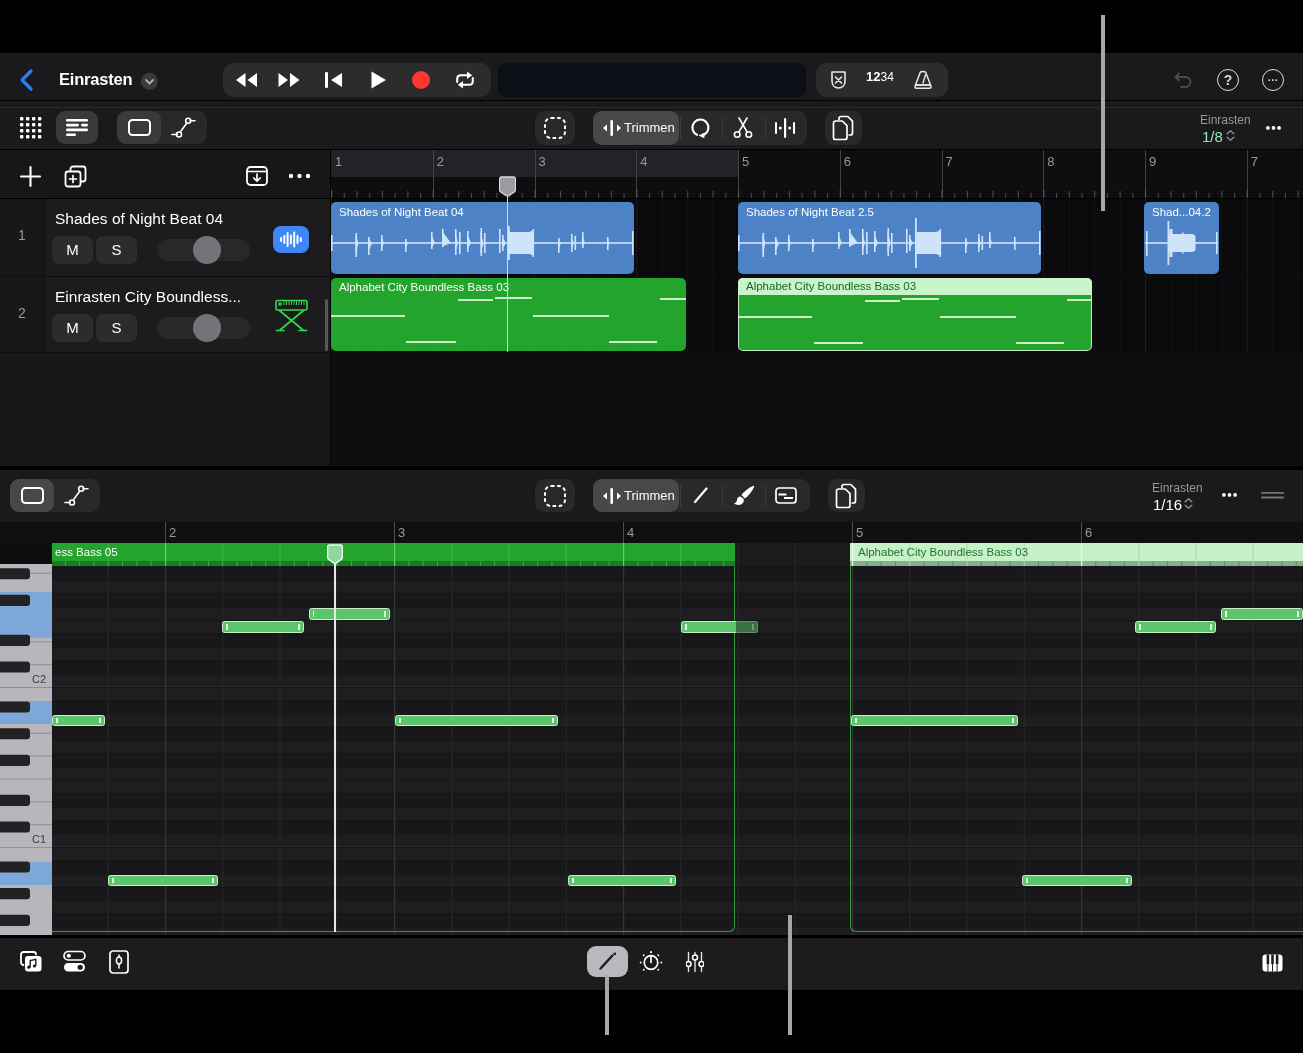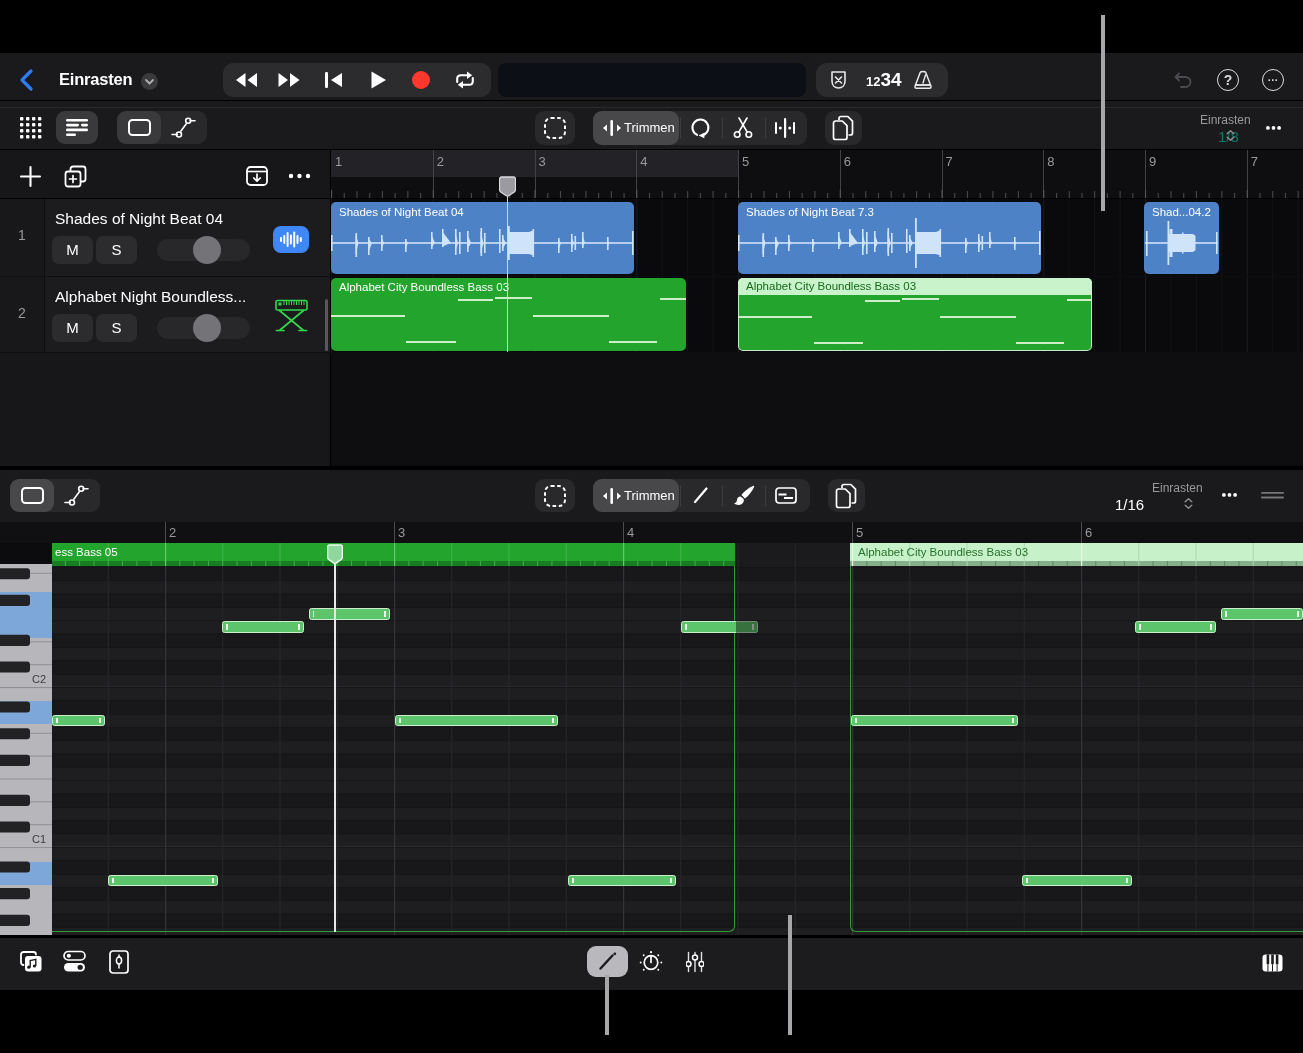--- a/index.html
+++ b/index.html
@@ -42,21 +42,21 @@
 <path d="M12 1.4 L17.2 5.2 L12 9 Z" fill="#fff"></path>
 <path d="M17.8 8 V11.2 C17.8 13.4 16.2 14.8 14 14.8 H7.5" stroke="#fff" stroke-width="2.1" fill="none" stroke-linecap="round"></path>
 <path d="M8 11 L2.8 14.8 L8 18.6 Z" fill="#fff"></path>
 </svg>
 <div style="position:absolute;left:498px;top:63px;width:308px;height:34px;background:#0c0f15;border-radius:8px;"></div>
 <div style="position:absolute;left:816px;top:63px;width:132px;height:34px;background:#2c2c2e;border-radius:11px;"></div>
 <svg class="abs" style="left:830px;top:71px" width="17" height="18" viewBox="0 0 17 18">
       <path d="M2 1 H15 V10 C15 14.5 12 17 8.5 17 C5 17 2 14.5 2 10 Z" stroke="#e8e8ea" stroke-width="1.6" fill="none" stroke-linejoin="round"></path>
       <path d="M5.5 6 L11.5 12 M11.5 6 L5.5 12" stroke="#e8e8ea" stroke-width="1.6" stroke-linecap="round"></path>
     </svg>
-<div style="position:absolute;left:866px;top:69px;font-size:13px;font-weight:bold;color:#fff;">12<span style="font-size:19px;font-weight:bold;">34</span></div>
+<div style="position:absolute;left:866px;top:69px;font-size:13px;font-weight:bold;color:#fff;">12<span style="font-size:12px;font-weight:normal;">34</span></div>
 <svg class="abs" style="left:912px;top:70px" width="22" height="20" viewBox="0 0 22 20">
       <path d="M8.2 2.5 L3.5 15 H18.5 L13.8 2.5 C13.3 1.2 8.7 1.2 8.2 2.5 Z" stroke="#e8e8ea" stroke-width="1.5" fill="none" stroke-linejoin="round"></path>
       <path d="M11 13 L13.5 5" stroke="#e8e8ea" stroke-width="1.4" stroke-linecap="round"></path>
       <rect x="3" y="15" width="16" height="3.2" rx="1.2" fill="none" stroke="#e8e8ea" stroke-width="1.5"></rect>
     </svg>
 <svg class="abs" style="left:1172px;top:69px" width="22" height="22" viewBox="0 0 22 22">
       <path d="M7 4.5 L3.5 8 L7 11.5" stroke="#4c4c50" stroke-width="1.8" fill="none" stroke-linecap="round" stroke-linejoin="round"></path>
       <path d="M3.8 8 H13 C16.5 8 18.5 10.3 18.5 13 C18.5 15.7 16.5 18 13 18 H9" stroke="#4c4c50" stroke-width="1.8" fill="none" stroke-linecap="round"></path>
     </svg>
 <div class="ic" style="left:1217px;top:69px;width:22px;height:22px;border-radius:50%;border:1.6px solid #dadade;box-sizing:border-box;color:#dadade;font-size:14px;font-weight:bold;">?</div>
@@ -129,21 +129,21 @@
       <rect x="19" y="4" width="2" height="12" rx="1" fill="#fff"></rect>
       <circle cx="6.3" cy="10" r="1.5" fill="#fff"></circle>
       <circle cx="15.7" cy="10" r="1.5" fill="#fff"></circle>
     </svg>
 <div style="position:absolute;left:825px;top:111px;width:37px;height:34px;background:#29292b;border-radius:9px;"></div>
 <svg class="abs" style="left:831px;top:115px" width="24" height="26" viewBox="0 0 24 26">
     <path d="M8 5 V3.5 C8 2.4 8.9 1.5 10 1.5 H16.8 L21.5 6.2 V18 C21.5 19.1 20.6 20 19.5 20 H17.5" stroke="#fff" stroke-width="1.7" fill="none" stroke-linejoin="round"></path>
     <path d="M4.5 6 H11.3 L16 10.7 V22.5 C16 23.6 15.1 24.5 14 24.5 H4.5 C3.4 24.5 2.5 23.6 2.5 22.5 V8 C2.5 6.9 3.4 6 4.5 6 Z" stroke="#fff" stroke-width="1.7" fill="none" stroke-linejoin="round"></path>
     </svg>
 <div style="position:absolute;left:1200px;top:113px;font-size:12px;color:#98989d;">Einrasten</div>
-<div style="position:absolute;left:1202px;top:128px;font-size:15px;color:#0f766e;margin-left:16px;">1/8</div>
+<div style="position:absolute;left:1202px;top:128px;font-size:15px;color:#86efac;">1/8</div>
 <svg class="abs" style="left:1226px;top:130px" width="9" height="11" viewBox="0 0 9 11">
       <path d="M1.2 3.8 L4.5 0.8 L7.8 3.8" stroke="#8e8e93" stroke-width="1.4" fill="none" stroke-linecap="round" stroke-linejoin="round"></path>
       <path d="M1.2 7.2 L4.5 10.2 L7.8 7.2" stroke="#8e8e93" stroke-width="1.4" fill="none" stroke-linecap="round" stroke-linejoin="round"></path>
     </svg>
 <svg class="abs" style="left:1263.5px;top:123.6px" width="19.0" height="7.8" viewBox="0 0 19.0 7.8">
       <circle cx="3.9" cy="3.9" r="1.9" fill="#fff"></circle>
       <circle cx="9.5" cy="3.9" r="1.9" fill="#fff"></circle>
       <circle cx="15.1" cy="3.9" r="1.9" fill="#fff"></circle>
     </svg>
 <div style="position:absolute;left:0;top:150px;width:330px;height:316px;background:#17171a;"></div>
@@ -181,21 +181,21 @@
         <rect x="0" y="6" width="2" height="5" rx="1"></rect>
         <rect x="3.3" y="4" width="2" height="9" rx="1"></rect>
         <rect x="6.6" y="1" width="2" height="15" rx="1"></rect>
         <rect x="9.9" y="3.5" width="2" height="10" rx="1"></rect>
         <rect x="13.2" y="0.5" width="2" height="16" rx="1"></rect>
         <rect x="16.5" y="4" width="2" height="9" rx="1"></rect>
         <rect x="19.8" y="6" width="2" height="5" rx="1"></rect>
       </g>
     </svg>
 <div style="position:absolute;left:0px;top:305px;width:44px;text-align:center;font-size:14px;color:#98989d;">2</div>
-    <div style="position:absolute;left:55px;top:288px;width:230px;font-size:15.5px;color:#fff;white-space:nowrap;overflow:hidden;">Alphabet Night Boundless...</div>
+    <div style="position:absolute;left:55px;top:288px;width:230px;font-size:15.5px;color:#fff;white-space:nowrap;overflow:hidden;">Einrasten City Boundless...</div>
     <div style="position:absolute;left:52px;top:314px;width:41px;height:28px;background:#2c2c2e;border-radius:7px;color:#fff;font-size:15px;text-align:center;line-height:28px;">M</div>
     <div style="position:absolute;left:96px;top:314px;width:41px;height:28px;background:#2c2c2e;border-radius:7px;color:#fff;font-size:15px;text-align:center;line-height:28px;">S</div>
     <div style="position:absolute;left:157px;top:317px;width:93px;height:22px;background:#28282a;border-radius:11px;"></div>
     <div style="position:absolute;left:193px;top:314px;width:28px;height:28px;background:#737378;border-radius:50%;"></div>
     <svg class="abs" style="left:273px;top:299px" width="37" height="34" viewBox="0 0 37 34">
 <rect x="3" y="1.5" width="31" height="9.5" rx="1.5" stroke="#32d74b" stroke-width="1.6" fill="none"></rect>
 <rect x="5.5" y="3.5" width="3" height="3" fill="#32d74b"></rect>
 <g stroke="#32d74b" stroke-width="1">
         <path d="M11 2 v4 M13.5 2 v4 M16 2 v4 M18.5 2 v4 M21 2 v4 M23.5 2 v4 M26 2 v4 M28.5 2 v4 M31 2 v4"></path>
       </g>
@@ -384,21 +384,21 @@
       <rect x="240.0" y="32" width="1.6" height="18" fill="#cfe3fa"></rect>
       <path d="M240.0 33.4 L243.0 41 L240.0 48.6 Z" fill="#cfe3fa"></path>
       <rect x="243.5" y="34" width="1.6" height="14" fill="#cfe3fa"></rect>
       <rect x="251.0" y="30" width="1.6" height="16" fill="#cfe3fa"></rect>
       <path d="M251.0 31.6 L254.0 41 L251.0 45.2 Z" fill="#cfe3fa"></path>
       <rect x="276.0" y="35" width="1.6" height="13" fill="#cfe3fa"></rect>
       <path d="M276.0 35.9 L278.0 41 L276.0 47.0 Z" fill="#cfe3fa"></path>
       <rect x="301.0" y="29" width="1.6" height="24" fill="#cfe3fa"></rect>
     </svg>
 <div style="position:absolute;left:738px;top:202px;width:303px;height:72px;background:#4d82c6;border-radius:5px;"></div>
-    <div style="position:absolute;left:746px;top:206px;width:287px;font-size:11.5px;color:#fff;white-space:nowrap;overflow:hidden;">Shades of Night Beat 7.3</div>
+    <div style="position:absolute;left:746px;top:206px;width:287px;font-size:11.5px;color:#fff;white-space:nowrap;overflow:hidden;">Shades of Night Beat 2.5</div>
     <svg class="abs" style="left:738px;top:202px" width="303" height="72" viewBox="0 0 303 72">
       <rect x="1" y="40.2" width="301" height="1.6" fill="#cfe3fa"></rect>
       <rect x="0.0" y="33" width="1.6" height="16" fill="#cfe3fa"></rect>
       <rect x="24.5" y="31" width="1.6" height="24" fill="#cfe3fa"></rect>
       <path d="M24.5 32.5 L27.5 41 L24.5 52.9 Z" fill="#cfe3fa"></path>
       <rect x="37.0" y="35" width="1.6" height="18" fill="#cfe3fa"></rect>
       <path d="M37.0 35.9 L41.0 41 L37.0 51.2 Z" fill="#cfe3fa"></path>
       <rect x="50.0" y="33" width="1.6" height="16" fill="#cfe3fa"></rect>
       <path d="M50.0 34.2 L53.0 41 L50.0 47.8 Z" fill="#cfe3fa"></path>
       <rect x="74.0" y="37" width="1.6" height="13" fill="#cfe3fa"></rect>
@@ -503,21 +503,21 @@
 <rect x="1" y="1" width="20" height="15" rx="3" stroke="#fff" stroke-width="1.7" fill="none"></rect>
 <rect x="3.5" y="6.5" width="8" height="2" fill="#fff"></rect>
       <rect x="9" y="10" width="9" height="2" fill="#fff"></rect>
 </svg>
 <div style="position:absolute;left:828px;top:479px;width:37px;height:33px;background:#29292b;border-radius:9px;"></div>
 <svg class="abs" style="left:834px;top:483px" width="24" height="26" viewBox="0 0 24 26">
     <path d="M8 5 V3.5 C8 2.4 8.9 1.5 10 1.5 H16.8 L21.5 6.2 V18 C21.5 19.1 20.6 20 19.5 20 H17.5" stroke="#fff" stroke-width="1.7" fill="none" stroke-linejoin="round"></path>
     <path d="M4.5 6 H11.3 L16 10.7 V22.5 C16 23.6 15.1 24.5 14 24.5 H4.5 C3.4 24.5 2.5 23.6 2.5 22.5 V8 C2.5 6.9 3.4 6 4.5 6 Z" stroke="#fff" stroke-width="1.7" fill="none" stroke-linejoin="round"></path>
     </svg>
 <div style="position:absolute;left:1152px;top:481px;font-size:12px;color:#98989d;">Einrasten</div>
-<div style="position:absolute;left:1115px;top:496px;font-size:15px;color:#fff;">1/16</div>
+<div style="position:absolute;left:1153px;top:496px;font-size:15px;color:#fff;">1/16</div>
 <svg class="abs" style="left:1184px;top:498px" width="9" height="11" viewBox="0 0 9 11">
       <path d="M1.2 3.8 L4.5 0.8 L7.8 3.8" stroke="#8e8e93" stroke-width="1.4" fill="none" stroke-linecap="round" stroke-linejoin="round"></path>
       <path d="M1.2 7.2 L4.5 10.2 L7.8 7.2" stroke="#8e8e93" stroke-width="1.4" fill="none" stroke-linecap="round" stroke-linejoin="round"></path>
     </svg>
 <svg class="abs" style="left:1220.0px;top:491.1px" width="19.0" height="7.8" viewBox="0 0 19.0 7.8">
       <circle cx="3.9" cy="3.9" r="1.9" fill="#fff"></circle>
       <circle cx="9.5" cy="3.9" r="1.9" fill="#fff"></circle>
       <circle cx="15.1" cy="3.9" r="1.9" fill="#fff"></circle>
     </svg>
 <svg class="abs" style="left:1261px;top:491.5px" width="23" height="7" viewBox="0 0 23 7">

